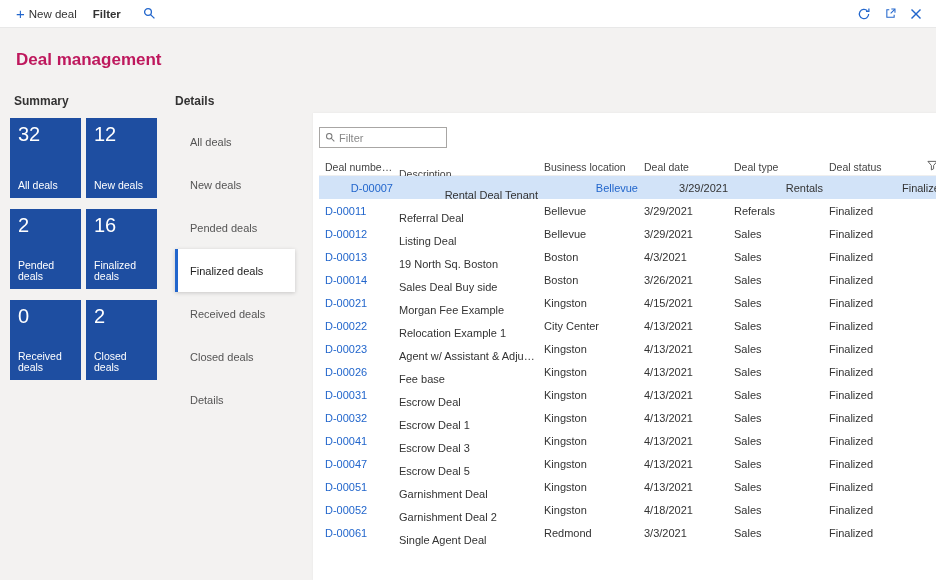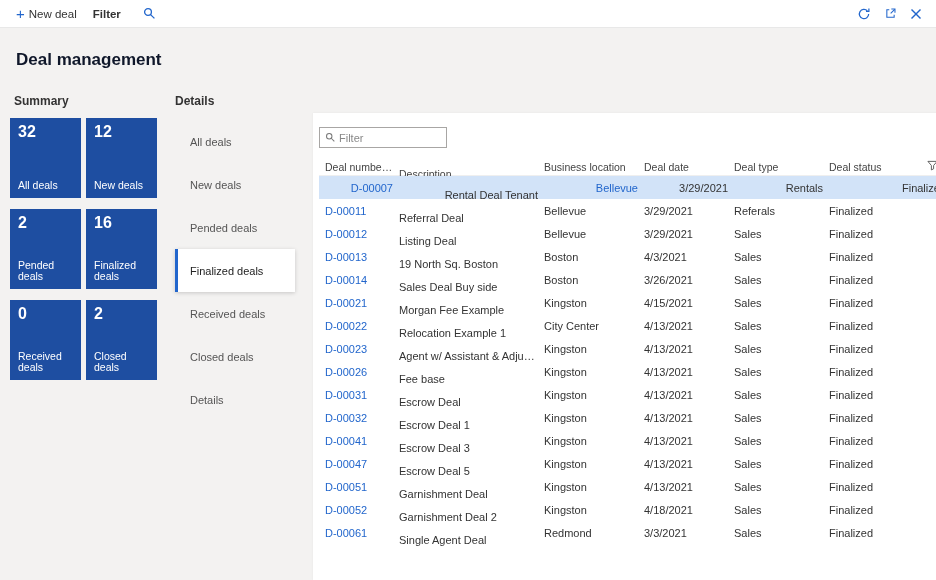--- a/index.html
+++ b/index.html
@@ -20,30 +20,30 @@
     border-bottom:1px solid #e8e8e8;display:flex;align-items:center;padding:0 8px;}
   .tb-btn{display:flex;align-items:center;gap:4px;padding:0 8px;height:100%;
     font-size:11.5px;color:#333;cursor:pointer;}
   .tb-btn.options span{font-weight:700;}
   .plus{color:var(--link);font-size:15px;font-weight:400;line-height:1;}
   .tb-search{margin-left:14px;cursor:pointer;display:flex;align-items:center;}
   .tb-right{margin-left:auto;display:flex;align-items:center;gap:10px;padding-right:4px;}
   .tb-icon{width:16px;height:16px;display:flex;align-items:center;justify-content:center;cursor:pointer;}
 
   
-  .page-title{position:absolute;top:50px;left:16px;font-size:17px;font-weight:700;color:#0f172a;}
+  .page-title{position:absolute;top:50px;left:16px;font-size:17px;font-weight:700;color:#be185d;}
   .sec-heading{position:absolute;font-size:12px;font-weight:700;color:#333;}
   .summary-heading{top:94px;left:14px;}
   .details-heading{top:94px;left:175px;}
 
   
   .tiles{position:absolute;top:118px;left:10px;display:grid;
     grid-template-columns:71px 71px;gap:11px 5px;}
   .tile{position:relative;width:71px;height:80px;background:var(--tile-blue);color:#fff;cursor:pointer;}
-  .tile-value{position:absolute;top:5px;left:8px;font-size:16px;font-weight:700;}
+  .tile-value{position:absolute;top:5px;left:8px;font-size:20px;font-weight:400;}
   .tile-label{position:absolute;bottom:6px;left:8px;right:4px;font-size:10.5px;line-height:1.1;}
 
   
   .nav{position:absolute;top:120px;left:175px;width:120px;}
   .nav-item{height:43px;display:flex;align-items:center;padding-left:15px;
     color:#555;font-size:11px;cursor:pointer;}
   .nav-item.selected{background:#fff;border-left:3px solid var(--link);padding-left:12px;
     color:#222;box-shadow:0 1px 4px rgba(0,0,0,.18);}
 
   

